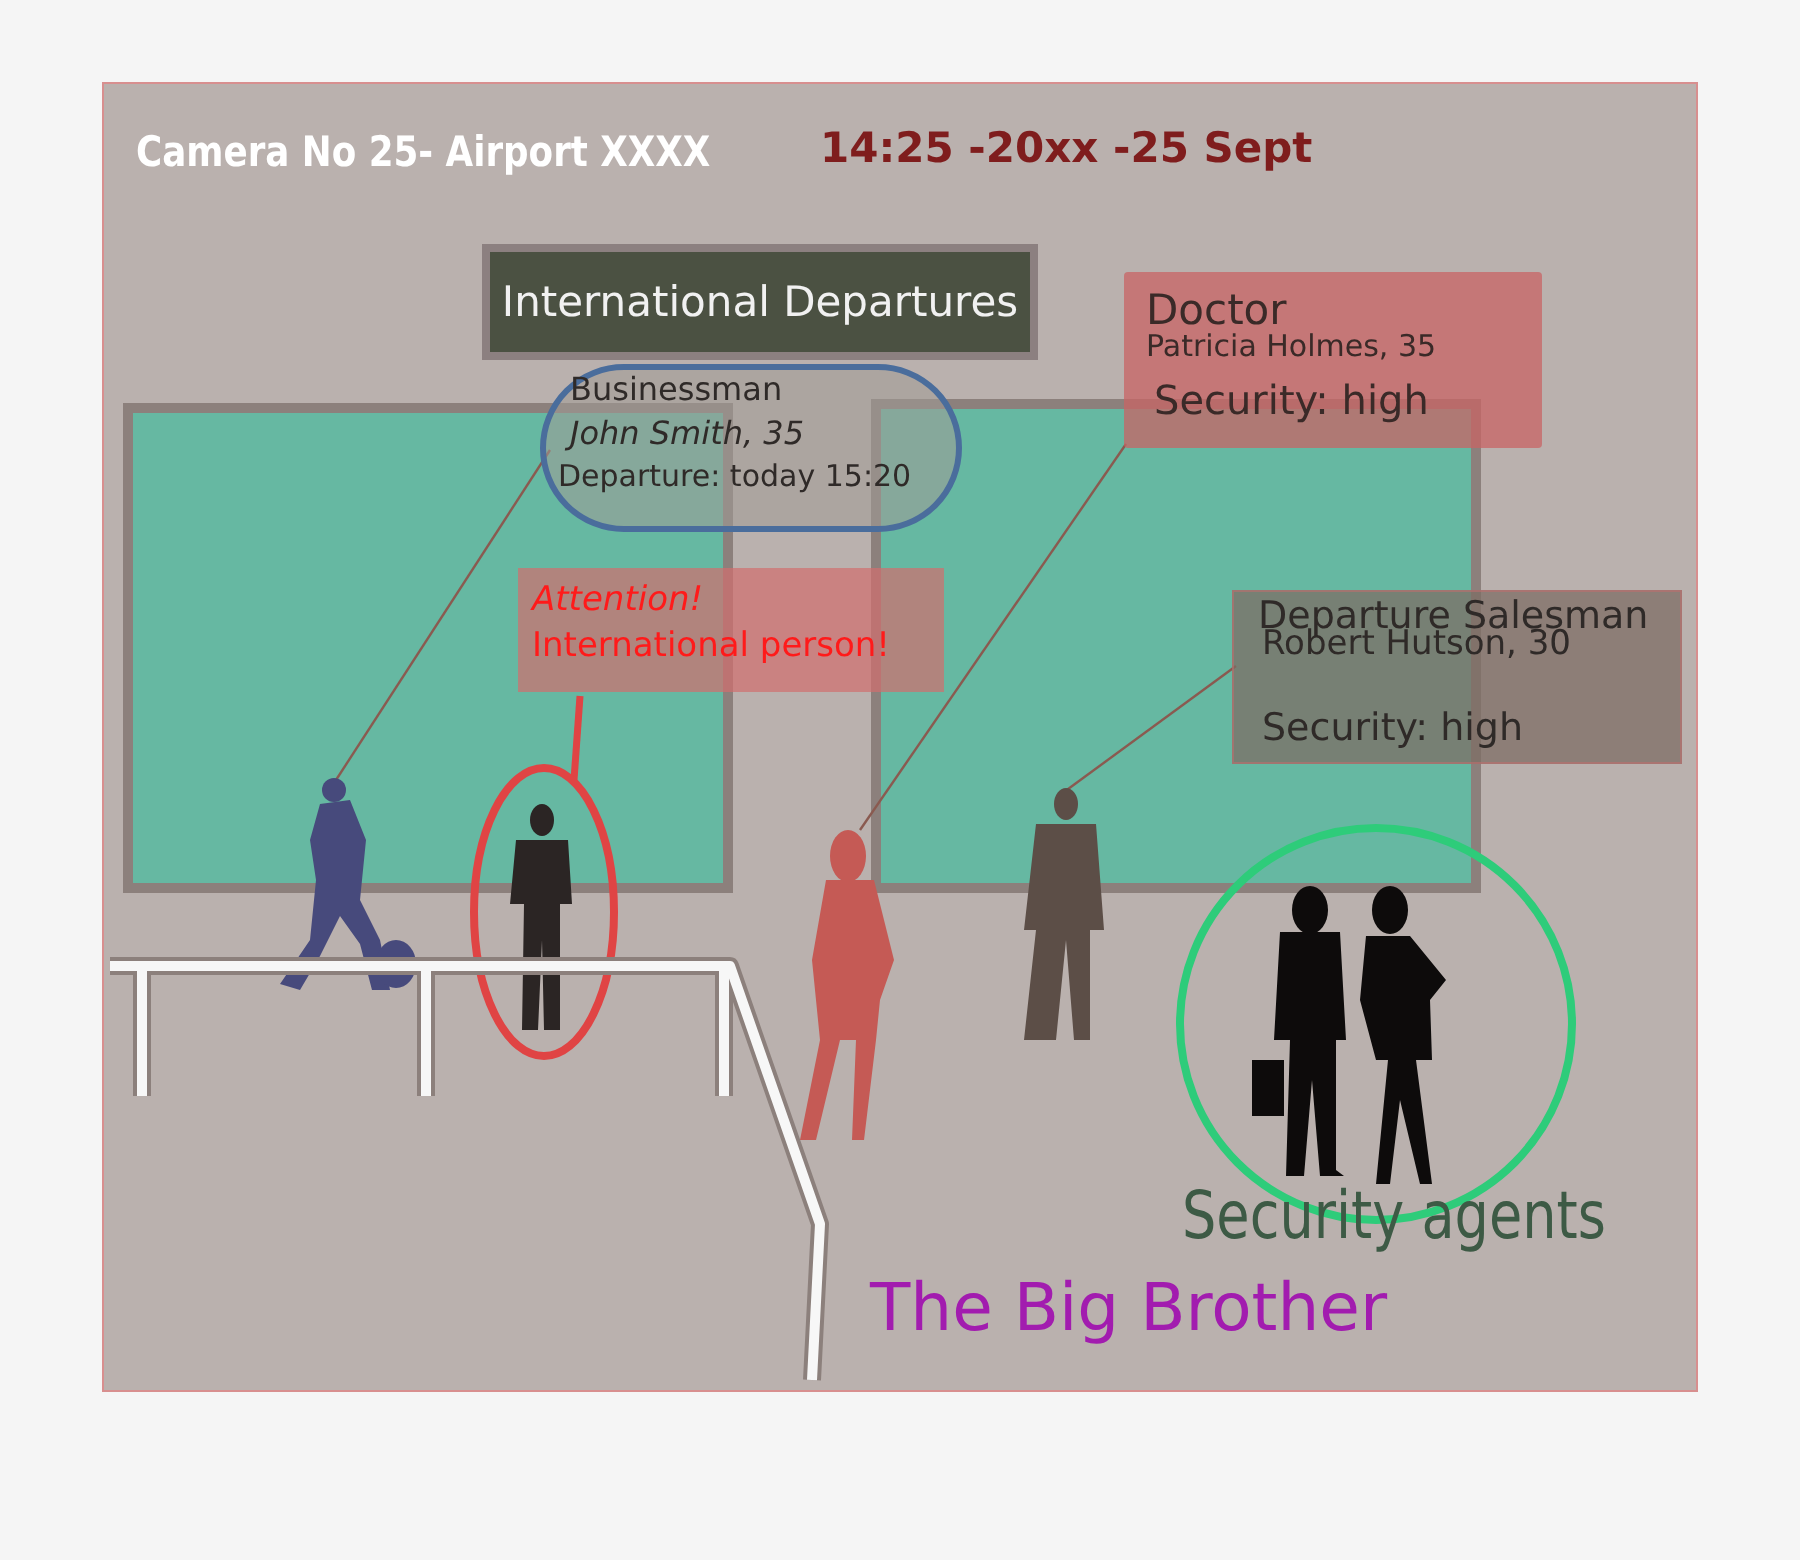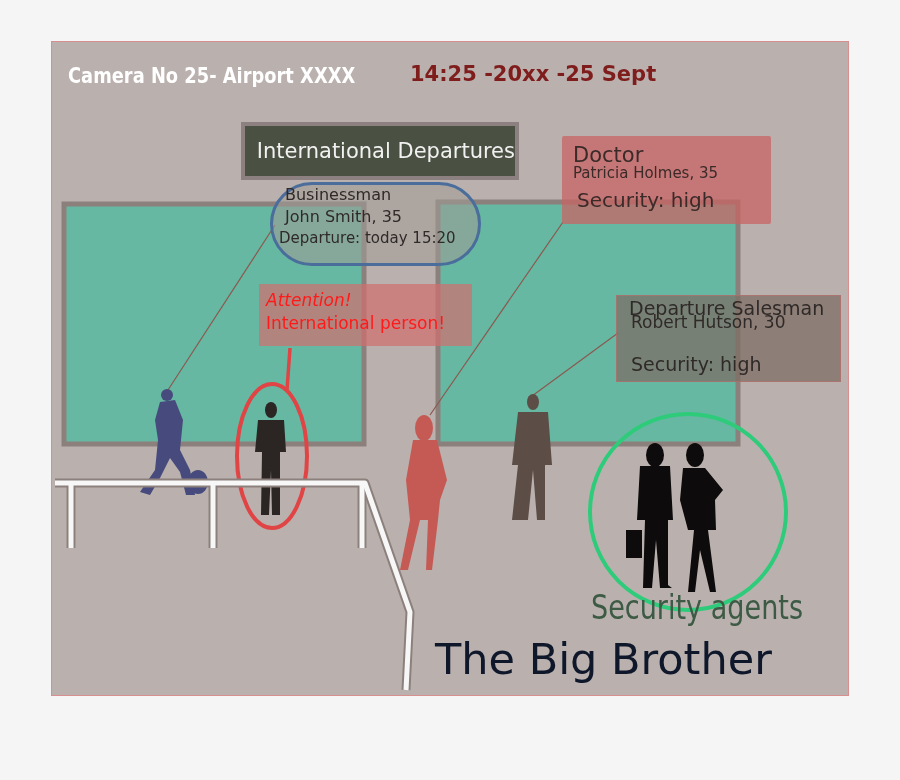--- a/index.html
+++ b/index.html
@@ -2,38 +2,38 @@
 <html><head>
 <meta charset="utf-8">
 <style>
   html, body { margin:0; padding:0; }
   body { width:900px; height:780px; background:#f5f5f5; position:relative; overflow:hidden; font-family:"DejaVu Sans", sans-serif; }
   #scene { position:absolute; left:51px; top:41px; width:798px; height:655px; background:#bab1ae; border:1px solid #d88f8f; box-sizing:border-box; }
   svg { position:absolute; left:0; top:0; }
   .txt { position:absolute; white-space:nowrap; }
   .cam { left:68px; top:64px; font-family:"DejaVu Sans", sans-serif; font-weight:bold; font-size:21px; color:#ffffff; transform:scaleX(0.85); transform-origin:left top; }
   .time { left:410px; top:62px; font-weight:bold; font-size:21px; color:#7f1d1d; }
-  .sign { position:absolute; left:241px; top:122px; width:278px; height:58px; background:#4b5142; border:4px solid #8c8080; box-sizing:border-box; color:#f1f1f1; font-size:21px; display:flex; align-items:center; justify-content:flex-end; }
+  .sign { position:absolute; left:241px; top:122px; width:278px; height:58px; background:#4b5142; border:4px solid #8c8080; box-sizing:border-box; color:#f1f1f1; font-size:21px; display:flex; align-items:center; justify-content:center; }
   .bubble { position:absolute; left:270px; top:182px; width:211px; height:84px; border:3px solid #4a6d9c; border-radius:42px; background:rgba(160,154,150,0.55); box-sizing:border-box; }
   .b1 { left:285px; top:185px; font-size:16px; color:#2f2a28; }
-  .b2 { left:285px; top:207px; font-size:16px; color:#2f2a28; }
+  .b2 { left:285px; top:207px; font-size:16px; color:#2f2a28;font-style:italic; }
   .b3 { left:279px; top:229px; font-size:15px; color:#2f2a28; }
   .doc-box { position:absolute; left:562px; top:136px; width:209px; height:88px; background:rgba(200,100,100,0.75); border-radius:2px; }
   .d1 { left:573px; top:143px; font-size:21px; color:#3a2a28; }
   .d2 { left:573px; top:164px; font-size:15px; color:#3a2a28; }
   .d3 { left:577px; top:188px; font-size:20px; color:#3a2a28; }
   .sales-box { position:absolute; left:616px; top:295px; width:225px; height:87px; background:rgba(125,110,100,0.75); border:1px solid rgba(190,110,110,0.6); box-sizing:border-box; }
   .s1 { left:629px; top:297px; font-size:19px; color:#2f2a28; }
   .s2 { left:631px; top:312px; font-size:17px; color:#2f2a28; }
   .s3 { left:631px; top:353px; font-size:19px; color:#2f2a28; }
   .alert-box { position:absolute; left:259px; top:284px; width:213px; height:62px; background:rgba(210,110,110,0.7); }
   .a1 { left:266px; top:290px; font-size:17px; color:#ff1a1a;font-style:italic; }
   .a2 { left:266px; top:313px; font-size:17px; color:#ff1a1a; }
   .agents { left:591px; top:588px; font-size:33px; color:#3d5a45; transform:scaleX(0.82); transform-origin:left top; }
-  .bigbro { left:435px; top:634px; font-size:43px; color:#0f172a; }
+  .bigbro { left:435px; top:634px; font-size:33px; color:#a21caf; }
 </style>
 </head>
 <body>
 
 <div id="scene"></div>
 
 <svg width="900" height="780">
 
   <rect x="64" y="204" width="300" height="240" fill="#66b8a2" stroke="#8c807c" stroke-width="5"></rect>
   <rect x="438" y="202" width="300" height="242" fill="#66b8a2" stroke="#8c807c" stroke-width="5"></rect>

